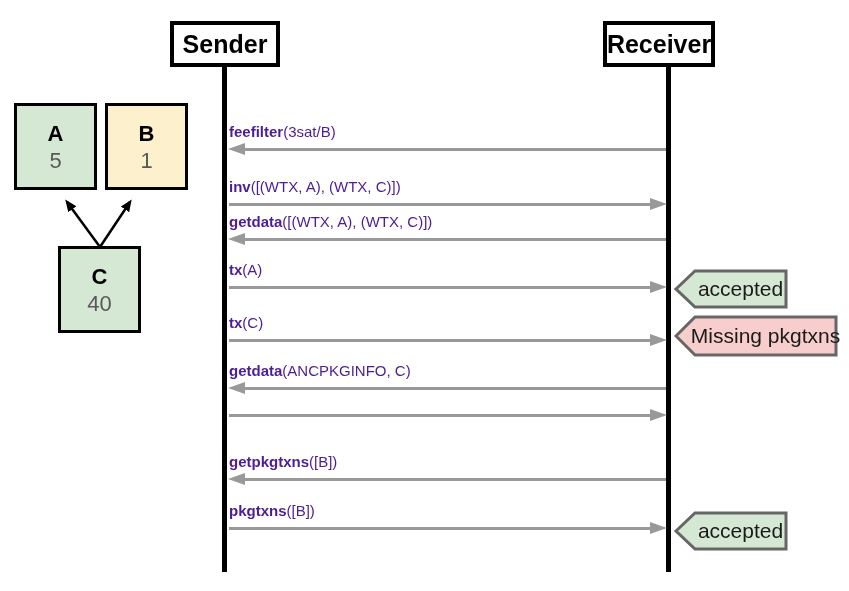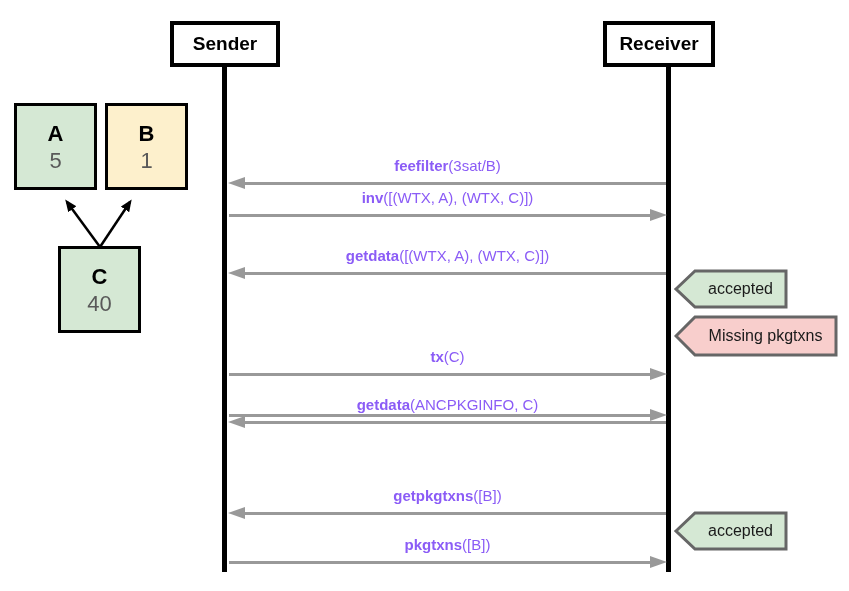--- a/index.html
+++ b/index.html
@@ -2,47 +2,47 @@
 <html><head>
 <meta charset="utf-8">
 <style>
   * { margin:0; padding:0; box-sizing:border-box; }
   body { background:#ffffff; font-family:"Liberation Sans", sans-serif; }
   .canvas { position:relative; width:849px; height:591px; background:#ffffff; overflow:hidden; }
 
   
   .actor { position:absolute; top:21px; height:46px; border:4px solid #000;
            background:#fff; display:flex; align-items:center; justify-content:center;
-           font-weight:bold; font-size:19px; color:#000; }
+           font-weight:bold; font-size:25px; color:#000; }
   .actor-sender { left:170px; width:110px; }
   .actor-receiver { left:603px; width:112px; }
   .lifeline { position:absolute; top:66px; height:506px; width:5px; background:#000; }
   .lifeline-sender { left:222px; }
   .lifeline-receiver { left:666px; }
 
   
   .msg { position:absolute; left:229px; width:437px; }
-  .msg-label { text-align:center; font-size:15px; height:21px; line-height:21px;
-               color:#8b5cf6; white-space:nowrap;margin-top:34px; }
+  .msg-label { font-size:15px; height:21px; line-height:21px;
+               color:#4c1d95; white-space:nowrap; }
   .msg-label .fn { font-weight:bold; }
   .arrow { position:relative; height:15px; }
   .shaft { position:absolute; top:6px; height:2.5px; background:#999999; left:0; right:0; }
   .arrow.right .shaft { right:12px; }
   .arrow.left  .shaft { left:12px; }
   .head { position:absolute; width:0; height:0; top:0.5px;
           border-top:6.5px solid transparent; border-bottom:6.5px solid transparent; }
   .arrow.right .head { right:-1px; border-left:17px solid #999999; }
   .arrow.left  .head { left:-1px;  border-right:17px solid #999999; }
 
   
   .tag { position:absolute; }
   .tag svg { position:absolute; left:0; top:0; display:block; }
   .tag-label { position:absolute; left:21px; right:2px; top:0; bottom:0;
                display:flex; align-items:center; justify-content:center;
-               font-size:16px; color:#1a1a1a; white-space:nowrap; }
+               font-size:21px; color:#1a1a1a; white-space:nowrap; }
 
   
   .txbox { position:absolute; width:83px; height:87px; border:3px solid #000;
            display:flex; flex-direction:column; align-items:center; justify-content:center; }
   .txbox.green  { background:#d5e8d4; }
   .txbox.yellow { background:#fdf0cc; }
   .tx-label { font-weight:bold; font-size:22px; line-height:27px; color:#000; }
   .tx-value { font-size:22px; line-height:27px; color:#595959; }
   .dep-arrows { position:absolute; left:0; top:90px; }
 </style>
@@ -84,36 +84,43 @@
   </svg>
 
   <div class="msg" style="top:121px">
     <div class="msg-label"><span class="fn">feefilter</span><span>(3sat/B)</span></div>
     <div class="arrow left">
         <div class="shaft"></div>
         <div class="head"></div>
       </div>
   </div>
 
-  <div class="msg" style="top:153px">
+  <div class="msg" style="top:176px">
     <div class="msg-label"><span class="fn">inv</span><span>([(WTX, A), (WTX, C)])</span></div>
     <div class="arrow right">
         <div class="shaft"></div>
         <div class="head"></div>
       </div>
   </div>
 
   <div class="msg" style="top:211px">
     <div class="msg-label"><span class="fn">getdata</span><span>([(WTX, A), (WTX, C)])</span></div>
     <div class="arrow left">
         <div class="shaft"></div>
         <div class="head"></div>
       </div>
   </div>
 
+  <div class="msg" style="top:259px">
+    <div class="msg-label"><span class="fn">tx</span><span>(A)</span></div>
+    <div class="arrow right">
+        <div class="shaft"></div>
+        <div class="head"></div>
+      </div>
+  </div>
 
   <div class="msg" style="top:312px">
     <div class="msg-label"><span class="fn">tx</span><span>(C)</span></div>
     <div class="arrow right">
         <div class="shaft"></div>
         <div class="head"></div>
       </div>
   </div>
 
   <div class="msg" style="top:360px">

